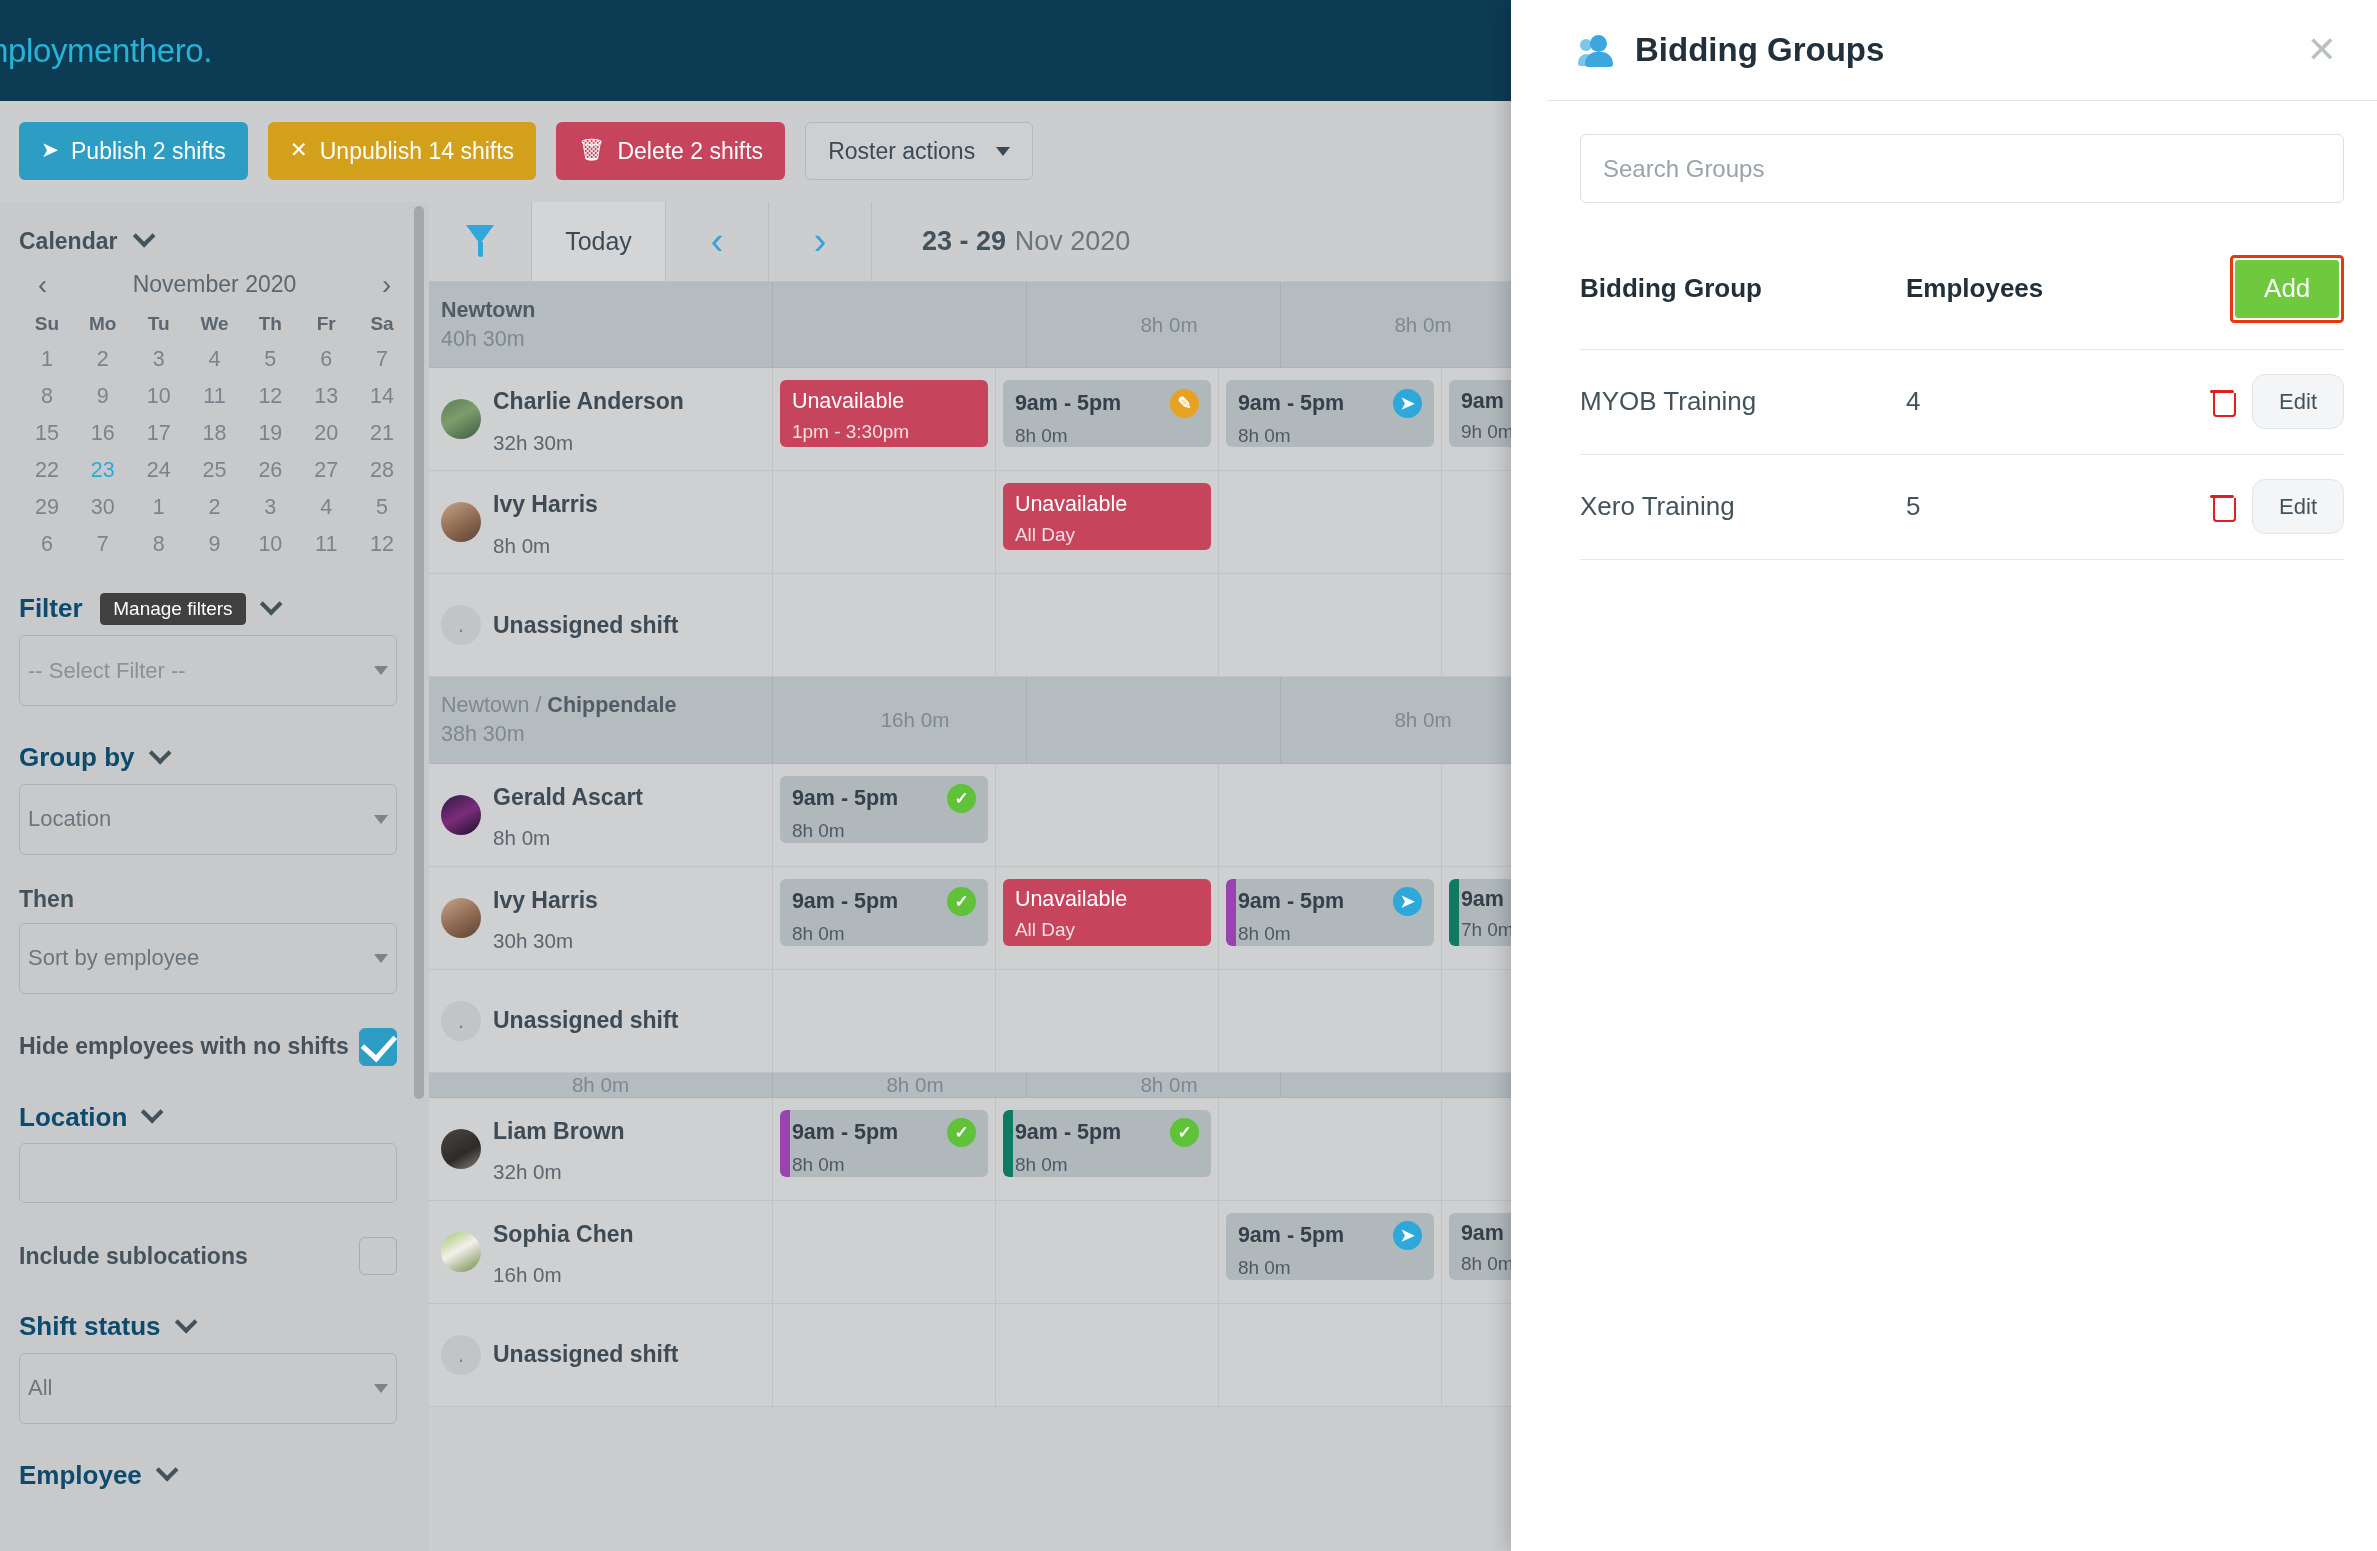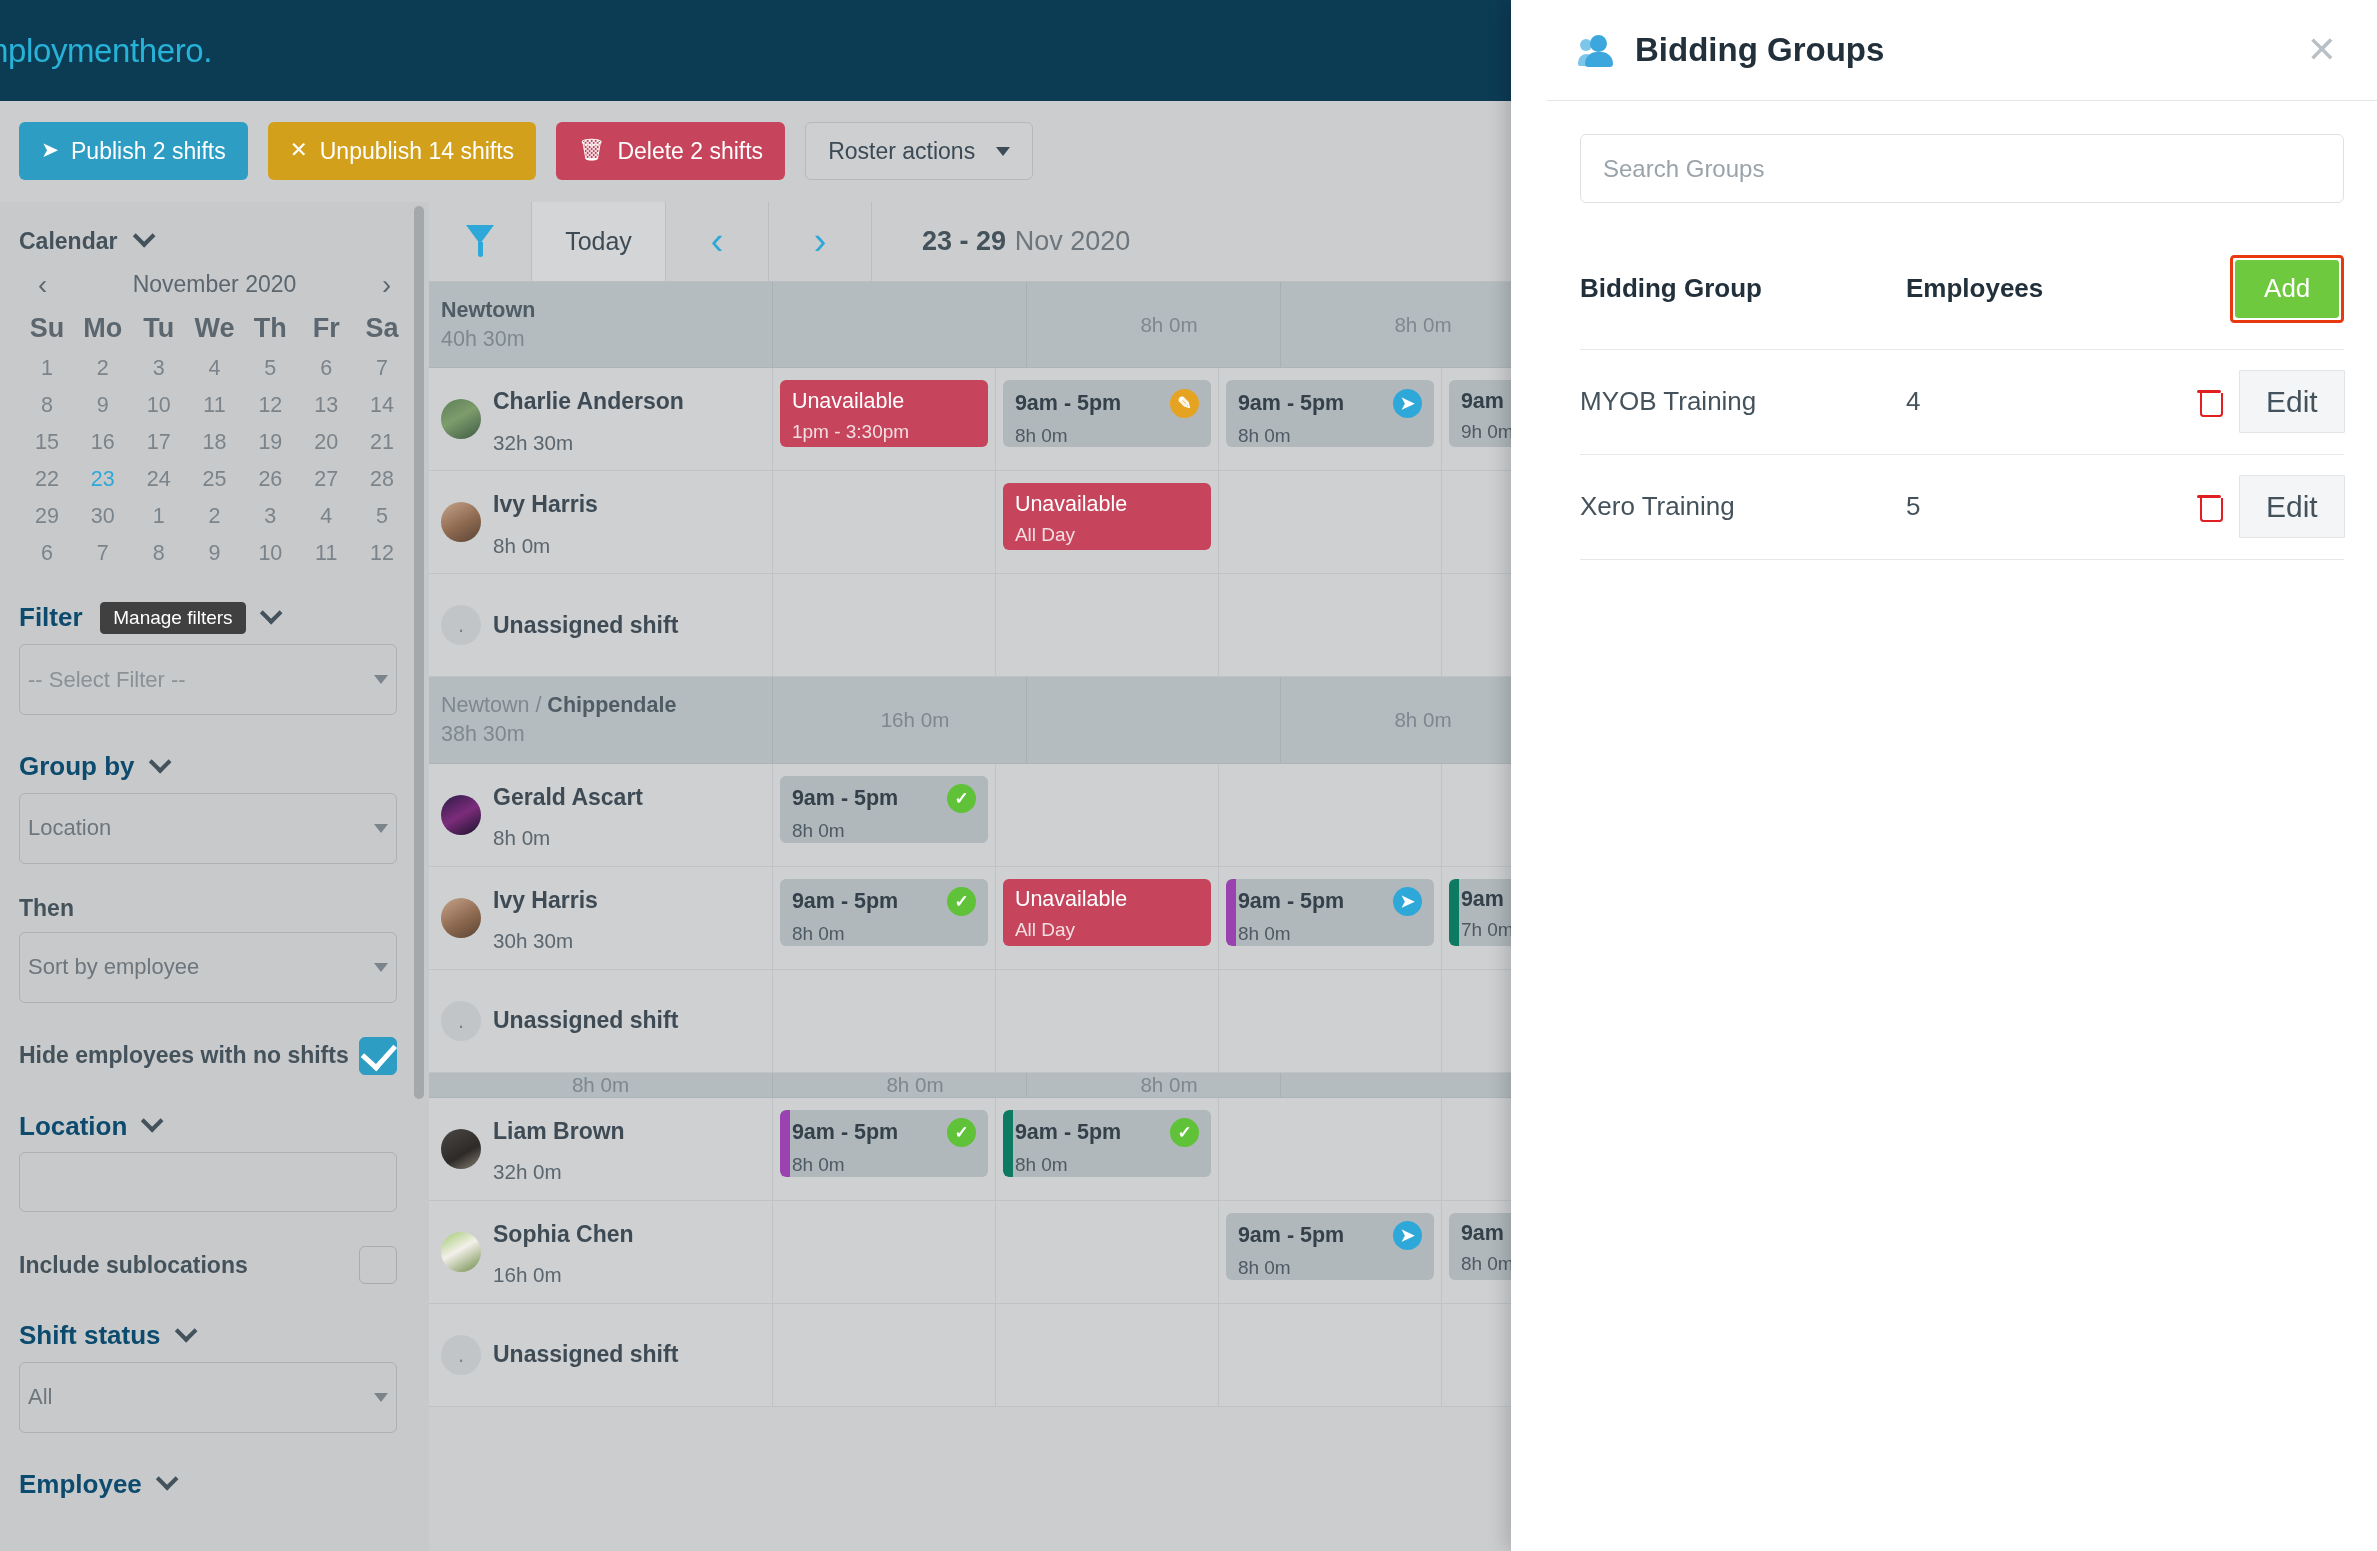--- a/index.html
+++ b/index.html
@@ -72,21 +72,21 @@
   
   .cal { margin-top: 13.7px; }
   .cal-nav {
     display: grid; grid-template-columns: 47px 1fr 47px;
     align-items: center; margin-bottom: 12px;
   }
   .cal-nav .arw { font-size: 27.5px; color: #5b666f; text-align: center; cursor: pointer; }
   .cal-title { text-align: center; font-size: 23px; color: #5b666f; }
   .cal-grid { display: grid; grid-template-columns: repeat(7, 1fr); row-gap: 12px; }
   .cal-grid .dow {
-    text-align: center; font-size: 27px; color: #5b666f; font-weight: 600;
+    text-align: center; font-size: 19px; color: #5b666f; font-weight: 600;
   }
   .cal-grid .dnum {
     text-align: center; font-size: 21.5px; color: #7b848b; cursor: pointer;
   }
   .cal-grid .dnum.sel { color: #2ea8d8; }
 
   .filter-row {
     display: flex; align-items: center; gap: 17px;
     margin-top: 36px; margin-bottom: 10.3px;
   }
@@ -300,22 +300,22 @@
   }
   .trash::before {
     content:""; position: absolute; left: 1.7px; top: 5.2px; width: 19px; height: 22px;
     border: 2.6px solid #e02020; border-top: none; border-radius: 0 0 3.4px 3.4px;
   }
   .trash::after {
     content:""; position: absolute; left: -0.9px; top: 1.7px; width: 24px; height: 3.4px;
     background: #e02020; border-radius: 1.7px;
   }
   .edit-btn {
-    background: #f3f5f6; border: 0.9px solid #e1e5e8; border-radius: 1px;
-    font-size: 30px; color: #44525c; padding: 13.7px 26px; cursor: pointer;
+    background: #f3f5f6; border: 0.9px solid #e1e5e8; border-radius: 13px;
+    font-size: 22px; color: #44525c; padding: 13.7px 26px; cursor: pointer;
     font-family: "Liberation Sans", sans-serif;
   }
 </style>
 </head>
 <body>
 
 <div class="screen">
 
   <div class="brandbar">
     <span class="logo">mploymenthero.</span>

